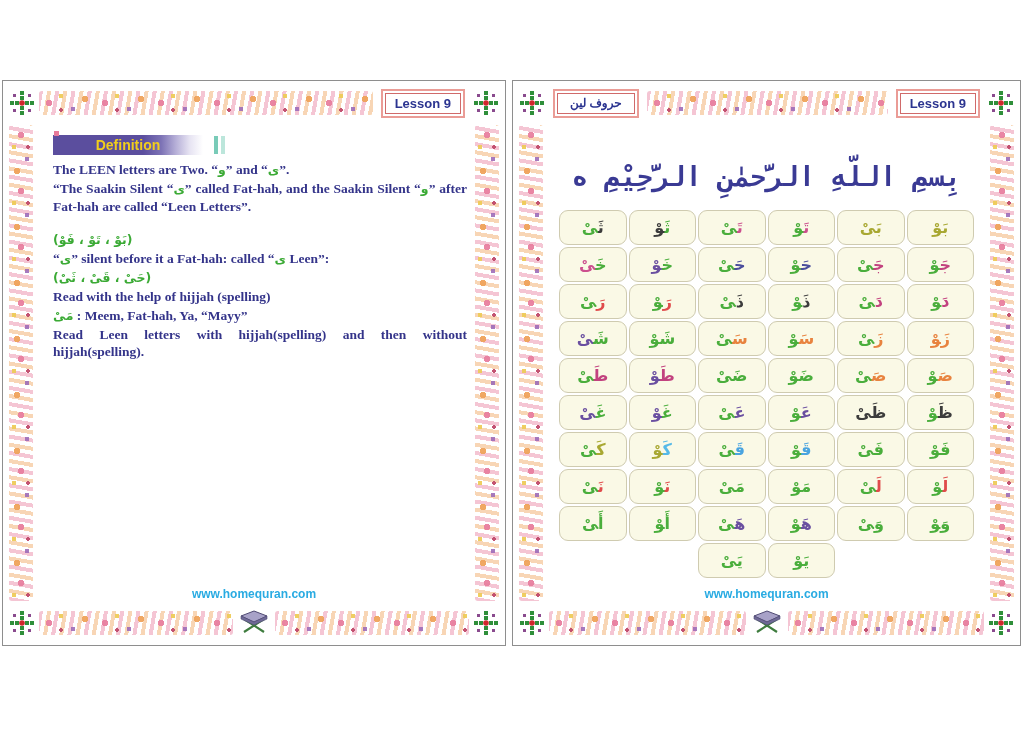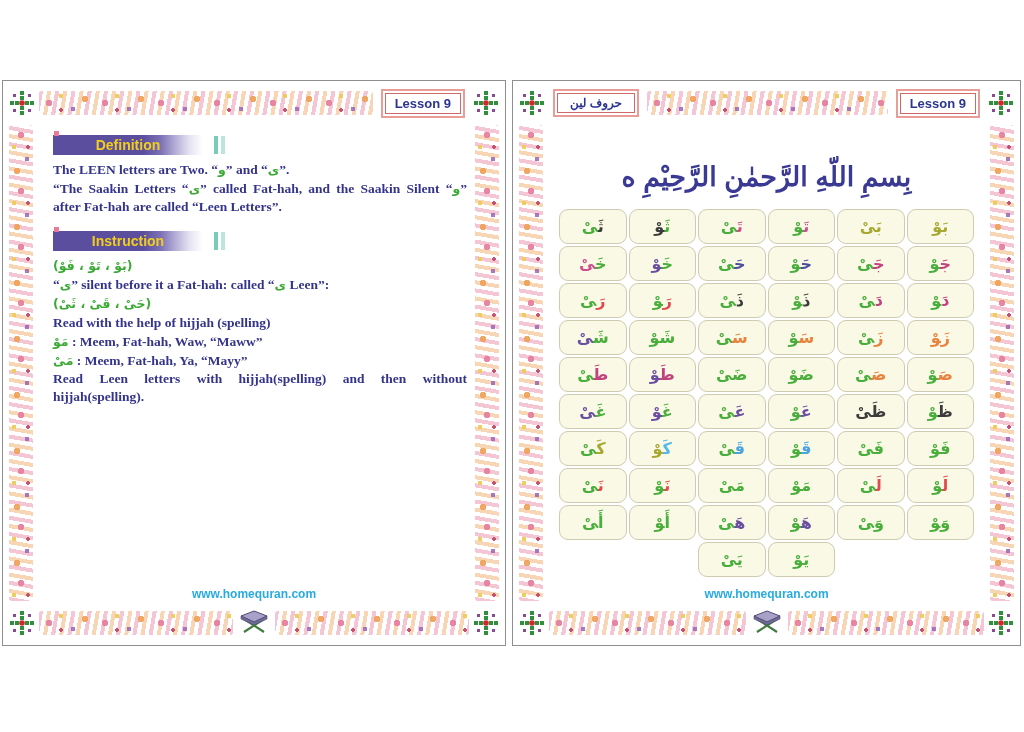--- a/index.html
+++ b/index.html
@@ -33,21 +33,21 @@
       radial-gradient(circle 3px at 19px 22px, rgba(192,74,107,.95) 60%, transparent 61%),
       repeating-linear-gradient(10deg, rgba(232,127,159,.45) 0 4px, transparent 4px 8px,
         rgba(239,163,91,.45) 8px 12px, transparent 12px 16px);
     background-size:24px 56px,24px 56px,24px 56px,24px 56px,24px 56px,auto;}
   .fl-v.left{left:6px;} .fl-v.right{right:6px;}
 
   
   .badge-outer{background:#fff;border:2px solid #EA9C96;padding:2px;flex:0 0 auto;margin:0 4px;z-index:2;}
   .badge-inner{border:1px solid #D06A6A;background:#fff;color:var(--badge_text,#2B3490);
                font-weight:bold;font-size:13px;padding:2px 9px;white-space:nowrap;}
-  .badge-inner.ar-label{font-family:Liberation Sans, sans-serif;font-size:12px;direction:rtl;padding:2px 12px;}
+  .badge-inner.ar-label{font-family:Liberation Serif, serif;font-size:12px;direction:rtl;padding:2px 12px;}
 
   
   .hbar{position:relative;width:150px;height:20px;line-height:20px;text-align:center;
         color:var(--heading_text,#F2CE1B);font-weight:bold;font-size:14px;
         font-family:"Liberation Sans",sans-serif;
         background:linear-gradient(90deg,#5B4E9E 0%,#5B4E9E 60%,#7C72B5 72%,#B7B0D8 82%,#E6E3F2 91%,#fff 100%);}
   .hbar::before{content:'';position:absolute;left:1px;top:-4px;width:5px;height:5px;background:#E77A9A;}
   .hbar::after{content:'';position:absolute;right:-15px;top:1px;width:4px;height:18px;
         background:#79CBB8;box-shadow:7px 0 0 #BCE6DB;}
 
@@ -57,21 +57,21 @@
             font-size:13.5px;line-height:1.32;}
   .blocks{margin-top:6px;}
   .tline{margin:0 0 1px 0;}
   .just{text-align:justify;}
   .ar{font-family:"DejaVu Sans",sans-serif;font-weight:bold;font-size:12.5px;
       color:var(--arabic_inline,#3BAA35);}
   .section2{margin-top:16px;}
 
   
   .rcontent{position:absolute;left:46px;right:46px;top:54px;}
-  .bismillah{text-align:center;direction:rtl;font-family:Liberation Sans, sans-serif;font-weight:bold;
+  .bismillah{text-align:center;direction:rtl;font-family:Liberation Mono, monospace;font-weight:bold;
              font-size:27px;color:var(--bismillah,#3A3A94);margin-top:26px;}
   .grid{display:grid;grid-template-columns:repeat(6,1fr);gap:2px;direction:rtl;margin-top:16px;}
   .cell{height:33px;background:var(--cell_bg,#FAF9E6);border:1px solid var(--cell_border,#CFCBB0);
         border-radius:9px;display:flex;align-items:center;justify-content:center;
         font-family:"DejaVu Sans",sans-serif;font-weight:bold;font-size:16px;}
 
   .footer{position:absolute;bottom:44px;left:0;right:0;text-align:center;
           font-family:"Liberation Sans",sans-serif;font-weight:bold;font-size:12px;
           color:var(--footer,#29ABE2);}
 </style>
@@ -125,30 +125,28 @@
             <circle cx="13" cy="13" r="2.8" fill="#D1262C"></circle>
           </svg></span>
     </div>
     <div class="fl-v left"></div>
     <div class="fl-v right"></div>
 
     <div class="lcontent">
       <div class="hbar">Definition</div>
       <div class="blocks" id="def-blocks">
           <div class="tline just"><span>The LEEN letters are Two. “</span><span class="ar" dir="rtl">و</span><span>” and “</span><span class="ar" dir="rtl">ى</span><span>”.</span></div>
-          <div class="tline just"><span>“The Saakin Letters “</span><span class="ar" dir="rtl">ى</span><span>” called Fat-hah, and the Saakin Silent “</span><span class="ar" dir="rtl">و</span><span>” after Fat-hah are called “Leen Letters”.</span></div>
+          <div class="tline just"><span>“The Saakin Silent “</span><span class="ar" dir="rtl">ى</span><span>” called Fat-hah, and the Saakin Silent “</span><span class="ar" dir="rtl">و</span><span>” after Fat-hah are called “Leen Letters”.</span></div>
         </div>
       <div class="section2">
-        <div class="hbar">Instruction</div>
         <div class="blocks" id="ins-blocks">
             <div class="tline"><span class="ar" dir="rtl">(بَوْ ، تَوْ ، فَوْ)</span></div>
             <div class="tline"><span>“</span><span class="ar" dir="rtl">ى</span><span>” silent before it a Fat-hah: called “</span><span class="ar" dir="rtl">ى</span><span> Leen”:</span></div>
             <div class="tline"><span class="ar" dir="rtl">(حَىْ ، قَىْ ، ثَىْ)</span></div>
             <div class="tline"><span>Read with the help of hijjah (spelling)</span></div>
-            <div class="tline"><span class="ar" dir="rtl">مَوْ</span><span> : Meem, Fat-hah, Waw, “Maww”</span></div>
             <div class="tline"><span class="ar" dir="rtl">مَىْ</span><span> : Meem, Fat-hah, Ya, “Mayy”</span></div>
             <div class="tline just"><span>Read Leen letters with hijjah(spelling) and then without hijjah(spelling).</span></div>
           </div>
       </div>
     </div>
 
     <div class="footer">www.homequran.com</div>
     <div class="band bottom">
       <span class="corner"><svg width="26" height="26" viewBox="0 0 26 26">
             <g fill="#2F8F3A">

